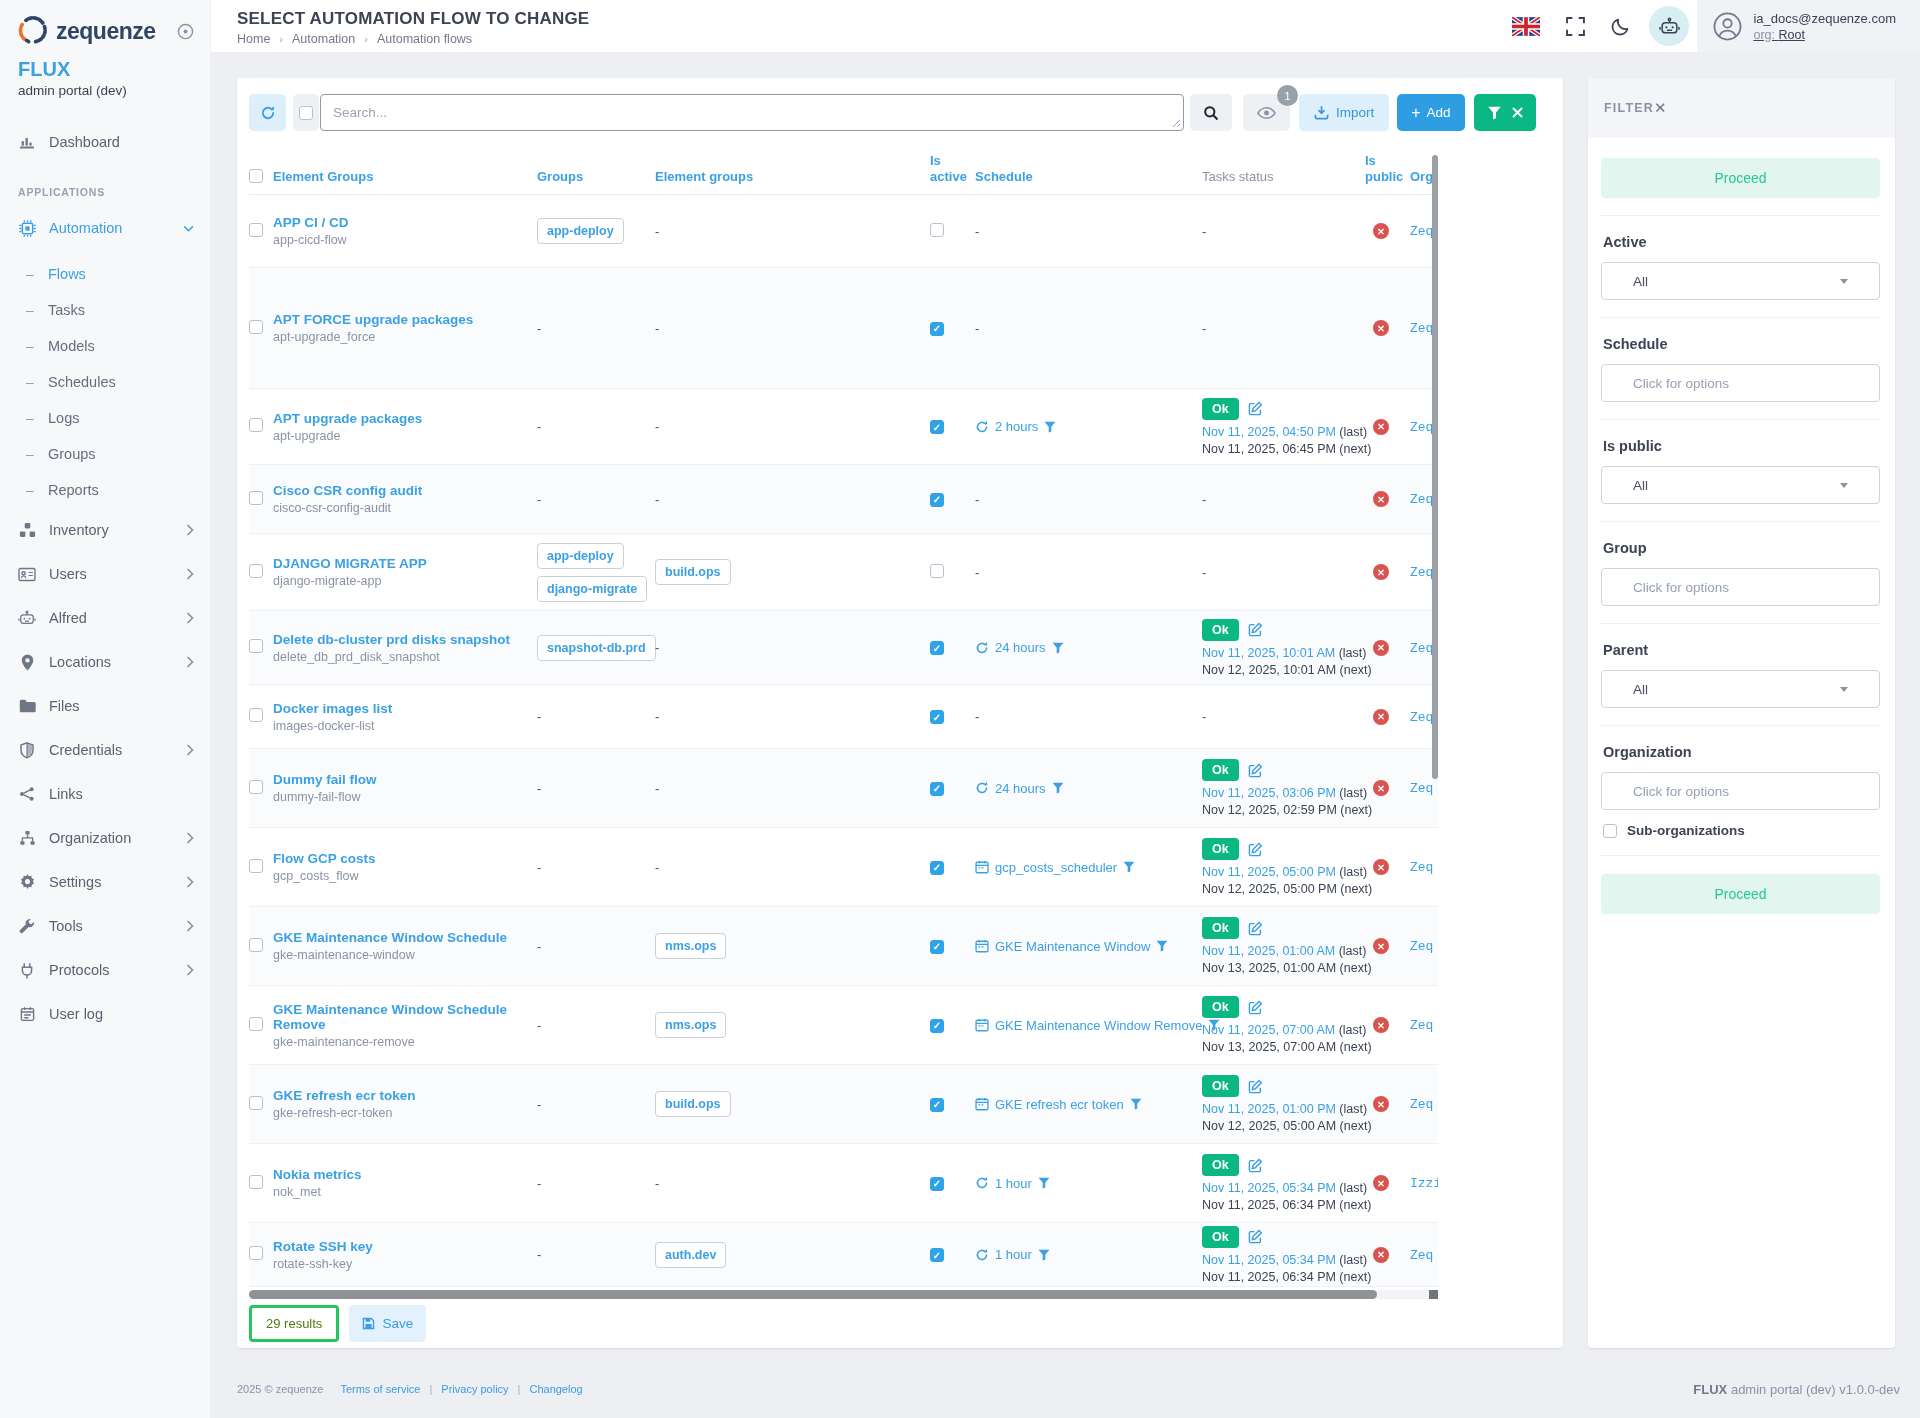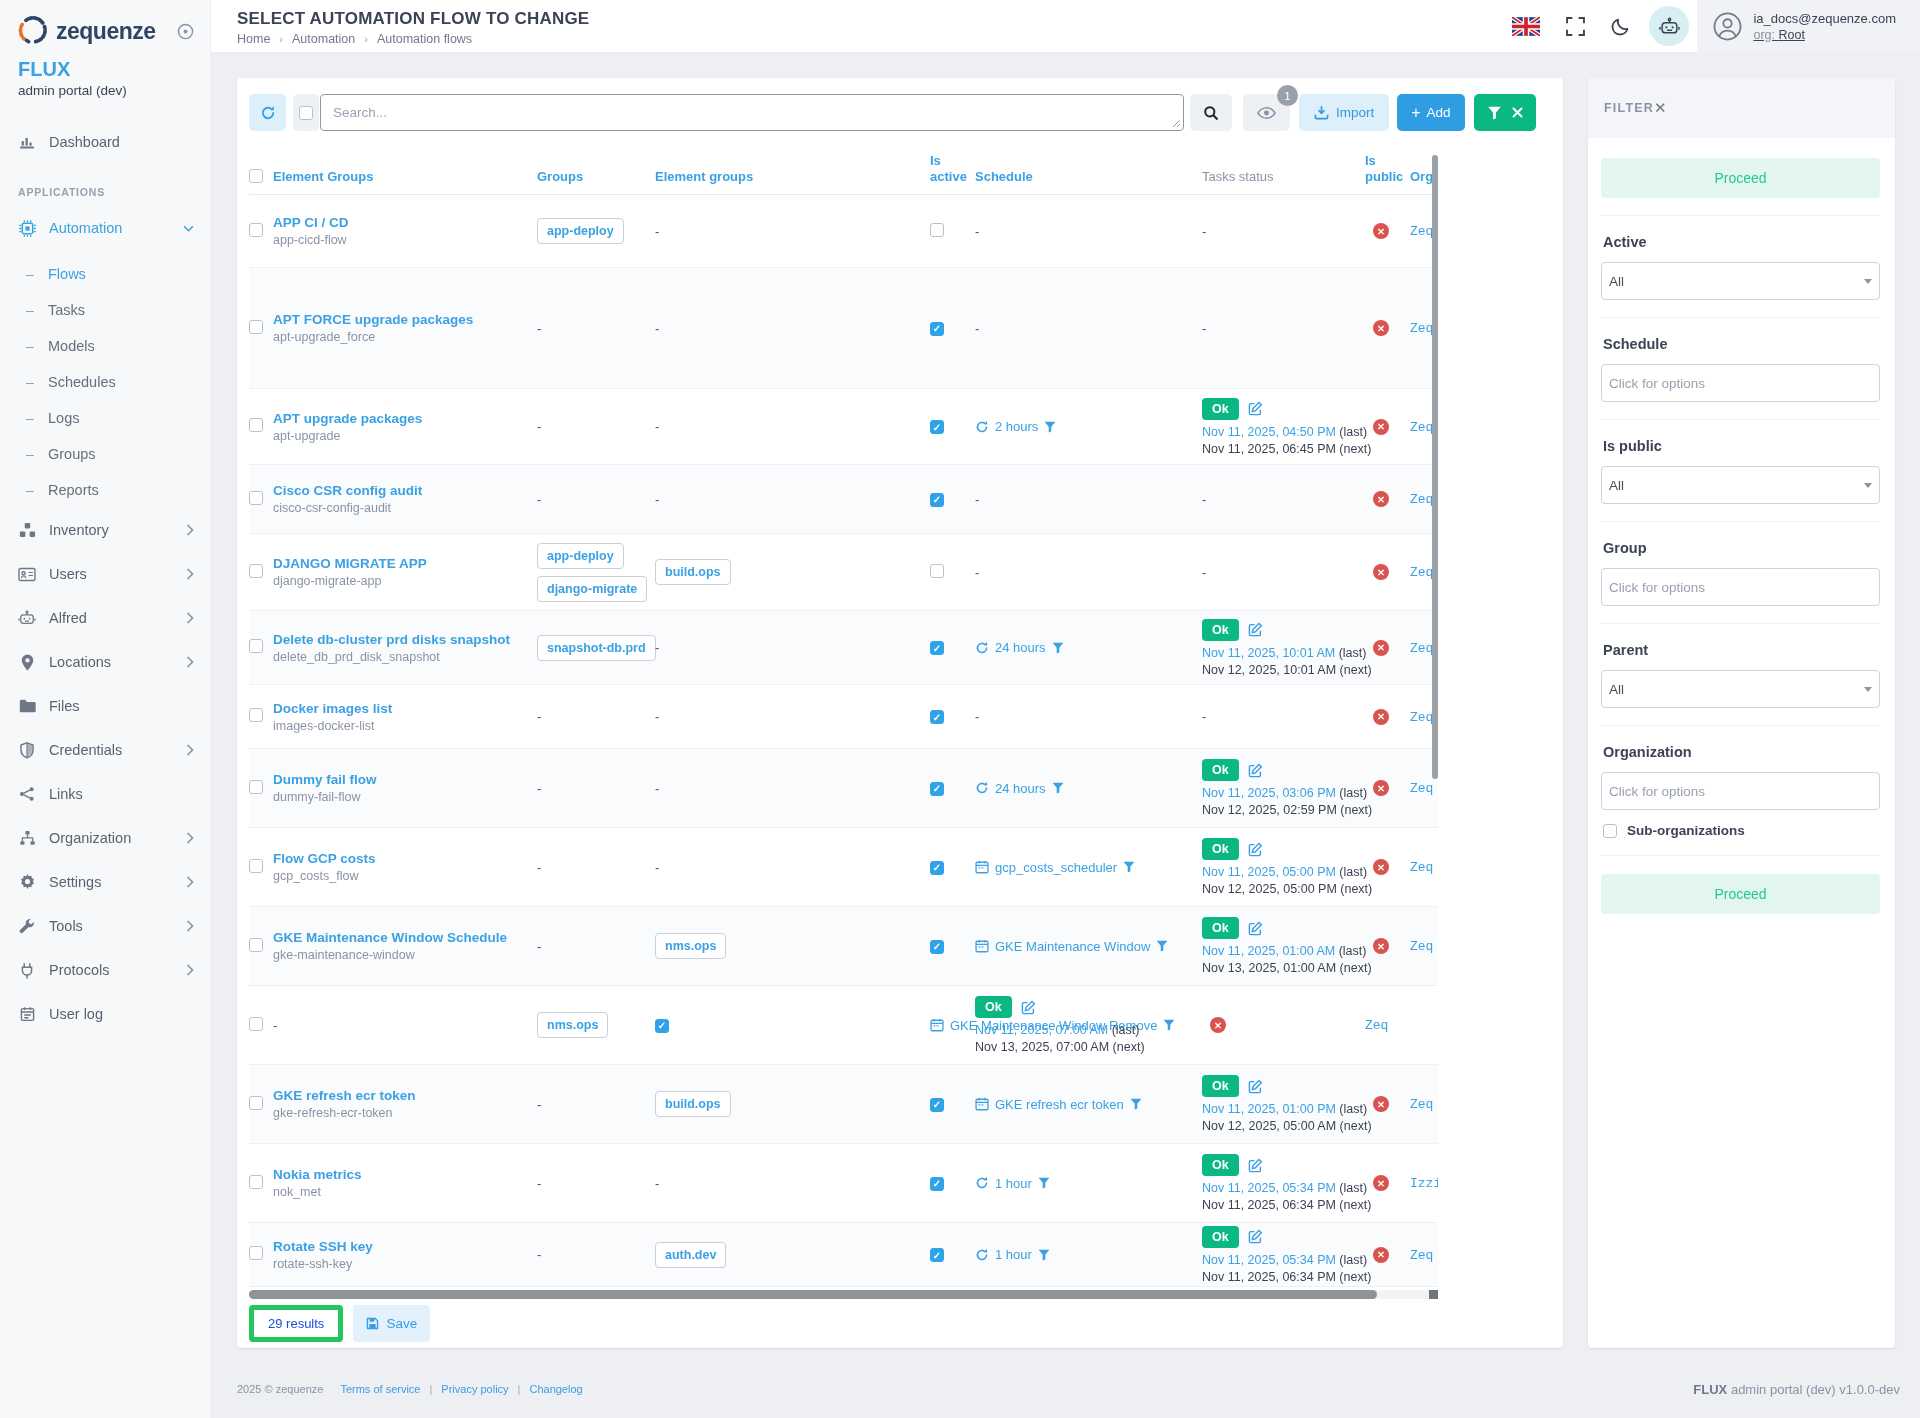--- a/index.html
+++ b/index.html
@@ -93,33 +93,33 @@
   .tasks .date { color:#3ba1e3; cursor:pointer; }
   .tasks .sfx, .tasks .plain { color:#3b4354; }
   .redx { width:16px; height:16px; border-radius:50%; background:#d9534f; color:#fff; font-size:9.5px; font-weight:bold; display:inline-flex; align-items:center; justify-content:center; margin-left:8px; }
   .org-link { color:#3ba1e3; font-size:13px; cursor:pointer; white-space:nowrap;font-family:Liberation Mono, monospace; }
   .vscroll { position:absolute; top:2px; right:0; width:6px; height:55%; background:#9aa0a6; border-radius:3px; }
   .hscroll { position:relative; width:1189px; height:9px; margin-top:3px; background:#f1f3f5; border-radius:5px; }
   .hthumb { position:absolute; left:0; top:0; height:9px; width:1128px; background:#8f9397; border-radius:5px; cursor:pointer; }
   .hcorner { position:absolute; right:0; top:0; width:9px; height:9px; background:#6f757b; }
 
   .results-bar { display:flex; align-items:center; gap:10px; margin-top:6px; }
-  .results-box { border:5px solid #22c55e; border-radius:4px; height:37px; display:flex; align-items:center; padding:0 14px; font-size:13px; color:#1d4ed8; }
+  .results-box { border:3px solid #22c55e; border-radius:4px; height:37px; display:flex; align-items:center; padding:0 14px; font-size:13px; color:#4d7c0f; }
   .save-btn { background:#e3f1fd; color:#3a9ce2; border:none; border-radius:4px; height:37px; display:flex; align-items:center; gap:7px; padding:0 13px; font-size:13.5px; font-family:inherit; cursor:pointer; }
 
   
   .filter-card { width:307px; height:1270px; display:flex; flex-direction:column; }
   .filter-head { height:60px; background:#f3f5f8; border-radius:4px 4px 0 0; display:flex; align-items:center; justify-content:flex-start; padding:0 20px 0 16px; }
   .filter-title { font-size:12.5px; font-weight:bold; color:#8a93a5; letter-spacing:1.2px; }
   .filter-close { color:#6c757d; font-size:15px; cursor:pointer; }
   .filter-body { padding:20px 15px 0 13px; }
   .fp-proceed { width:100%; height:40px; background:#e2f6ef; color:#24c795; border:none; border-radius:4px; font-size:14px; font-family:inherit; cursor:pointer; }
   .fp-sep { border-top:1px solid #eef0f3; margin:17px 0 18px; }
   .fp-label { font-size:14.5px; font-weight:bold; color:#3b4354; margin:0 0 12px 2px; }
-  .fp-select, .fp-input { height:38px; border:1px solid #cdd3dc; border-radius:4px; display:flex; align-items:center; justify-content:space-between; padding:0 7px; font-size:13.5px; color:#49515e; cursor:pointer; background:#fff; }
+  .fp-select, .fp-input { height:38px; border:1px solid #cdd3dc; border-radius:4px; display:flex; align-items:center; justify-content:space-between; padding:0 31px; font-size:13.5px; color:#49515e; cursor:pointer; background:#fff; }
   .fp-caret { width:0; height:0; border-left:4.5px solid transparent; border-right:4.5px solid transparent; border-top:5px solid #8a93a5; }
   .fp-ph { color:#98a1b0; }
   .fp-checkrow { display:flex; align-items:center; gap:10px; margin-top:13px; padding-left:2px; }
   .fp-checkrow .lbl { font-size:13.5px; font-weight:bold; color:#3b4354; }
 
   
   .footer { flex:1; display:flex; align-items:center; justify-content:space-between; padding:12px 20px 0 26px; }
   .foot-left { display:flex; align-items:center; gap:9px; font-size:11px; }
   .foot-copy { color:#8a93a5; margin-right:8px; }
   .foot-link { color:#3a9ce2; cursor:pointer; }
@@ -829,20 +829,24 @@
                     </div>
                     <div><a class="date">Nov 11, 2025, 01:00 AM</a><span class="sfx"> (last)</span></div>
                     <div class="plain">Nov 13, 2025, 01:00 AM (next)</div>
                   </div>
                 </div>
                 <div class="td"><span class="redx">✕</span></div>
                 <div class="td"><a class="org-link">Zeq</a></div>
               </div>
               <div class="grid trow" style="height: 79px;">
                 <div class="td"><span class="cb"></span></div>
+                <div class="td">
+                  <a class="flow-name">GKE Maintenance Window Schedule Remove</a>
+                  <div class="flow-slug">gke-maintenance-remove</div>
+                </div>
                 <div class="td">-</div>
                 <div class="td">
                   <div class="badges">
                     <span class="badge">nms.ops</span>
                   </div>
                 </div>
                 <div class="td"><span class="cb checked">✓</span></div>
                 <div class="td">
                   <span class="sched">
                     <span class="sic">

